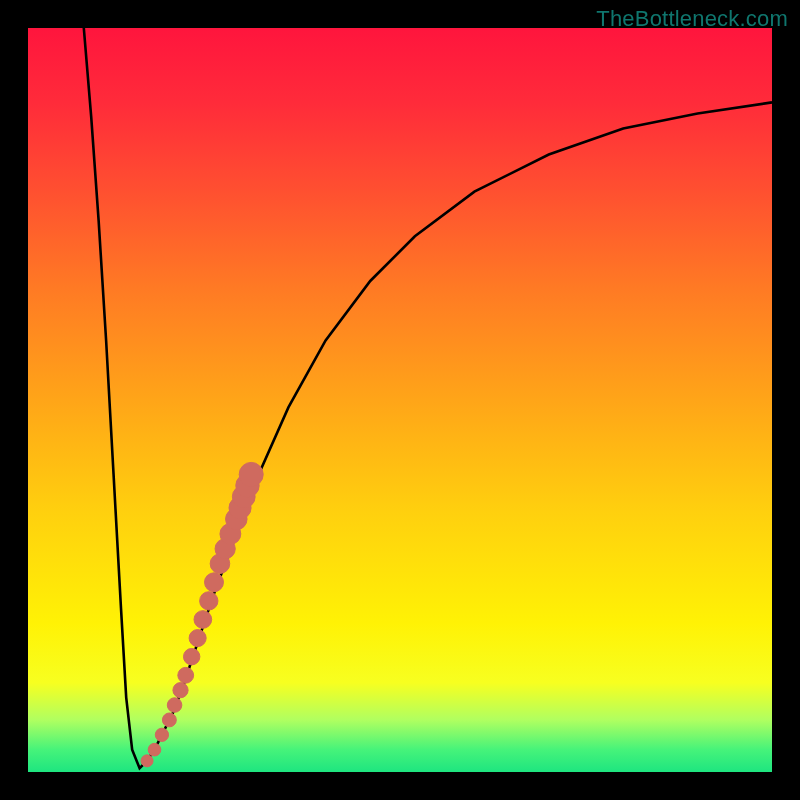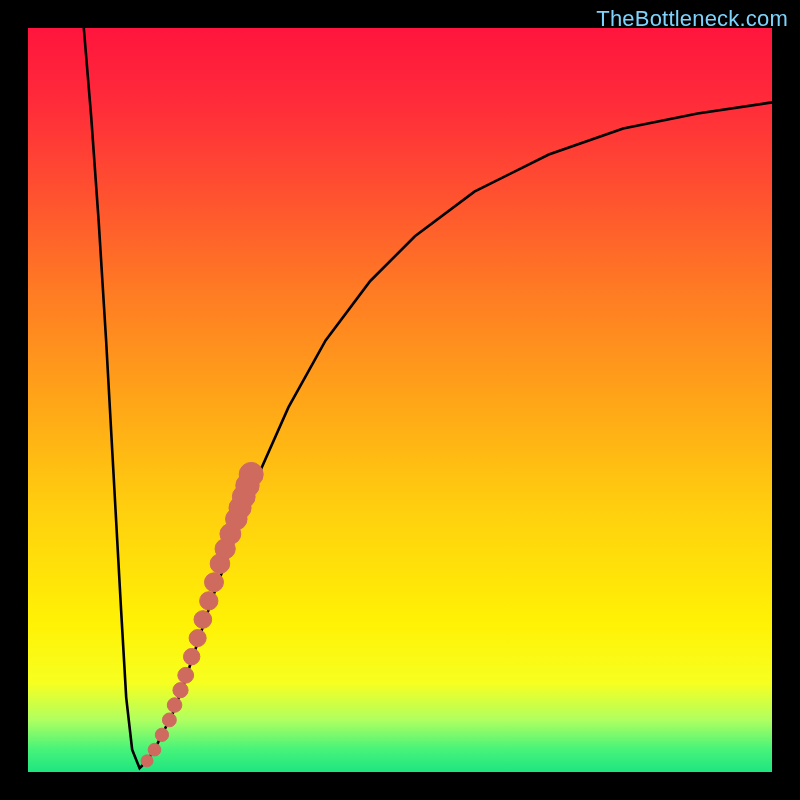--- a/index.html
+++ b/index.html
@@ -34,21 +34,21 @@
       #f7ff20 88%,
       #b0ff60 93%,
       #46f37a 97%,
       #1ee580 100%
     );
   }
   .watermark {
     position: absolute;
     top: 6px;
     right: 12px;
-    color: #7dd3fc;
+    color: #0f766e;
     font-size: 22px;
     letter-spacing: 0.2px;
     font-weight: 400;
     user-select: none;
     margin-left: 48px;
   }
   svg.curve {
     position: absolute;
     left: 0;
     top: 0;

